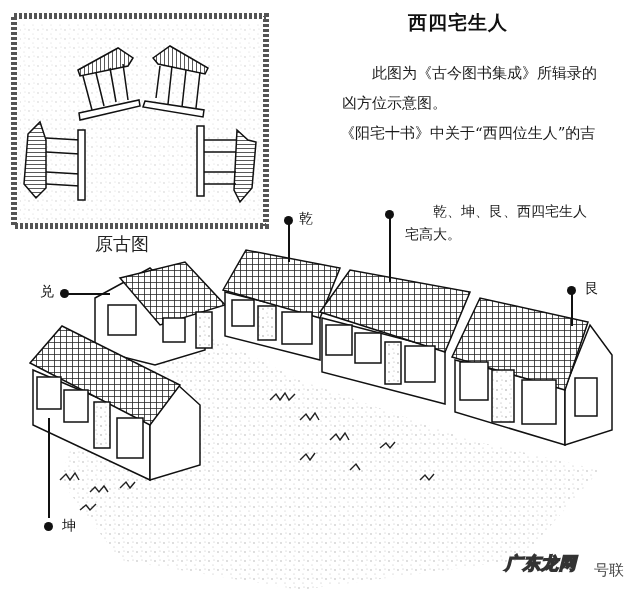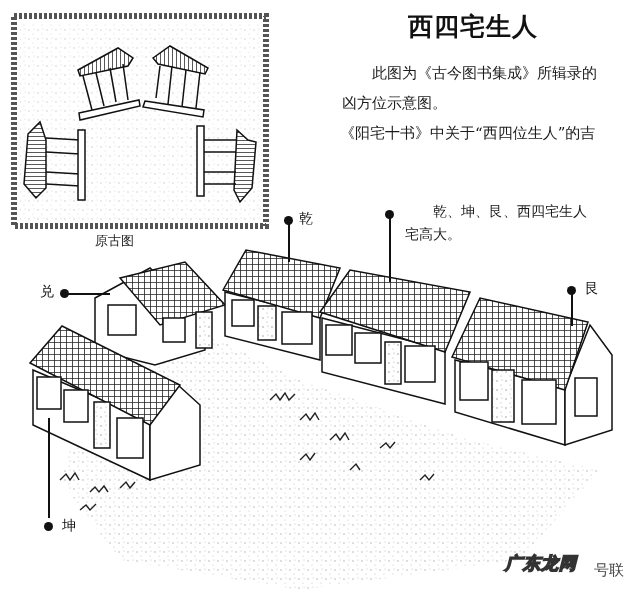--- a/index.html
+++ b/index.html
@@ -1,23 +1,23 @@
 <!DOCTYPE html>
 <html><head>
 <meta charset="utf-8">
 <style>
   html, body { margin:0; padding:0; background:#ffffff; }
   body { width:640px; height:593px; position:relative; overflow:hidden;
          font-family:"DejaVu Sans", sans-serif; color:#111; }
   .abs { position:absolute; }
-  .title { left:408px; top:10px; font-size:25px; font-weight:bold; letter-spacing:1px; color:#111; }
+  .title { left:408px; top:10px; font-size:19px; font-weight:bold; letter-spacing:1px; color:#111; }
   .para { font-family:"DejaVu Serif", serif; font-size:15px; line-height:30px; color:#1a1a1a; }
   .para1 { left:342px; top:58px; width:300px; }
   .para2 { left:405px; top:200px; width:230px; font-size:14px; line-height:23px; }
-  .caption { left:95px; top:232px; font-family:Liberation Mono, monospace; font-size:13px; color:#222; }
+  .caption { left:95px; top:232px; font-family:Liberation Mono, monospace; font-size:18px; color:#222; }
   .dir-label { font-family:"DejaVu Serif", serif; font-size:14px; color:#111; }
   .dot { width:9px; height:9px; border-radius:50%; background:#111; }
   .vline { width:2px; background:#111; }
   .hline { height:2px; background:#111; }
   .watermark { left:505px; top:552px; font-size:17px; font-weight:bold; color:#fff;
                -webkit-text-stroke:1.5px #333; letter-spacing:1px; font-style:italic; }
   .watermark-sub { left:594px; top:561px; font-size:15px; color:#444; }
   svg { position:absolute; left:0; top:0; }
 </style>
 </head>

